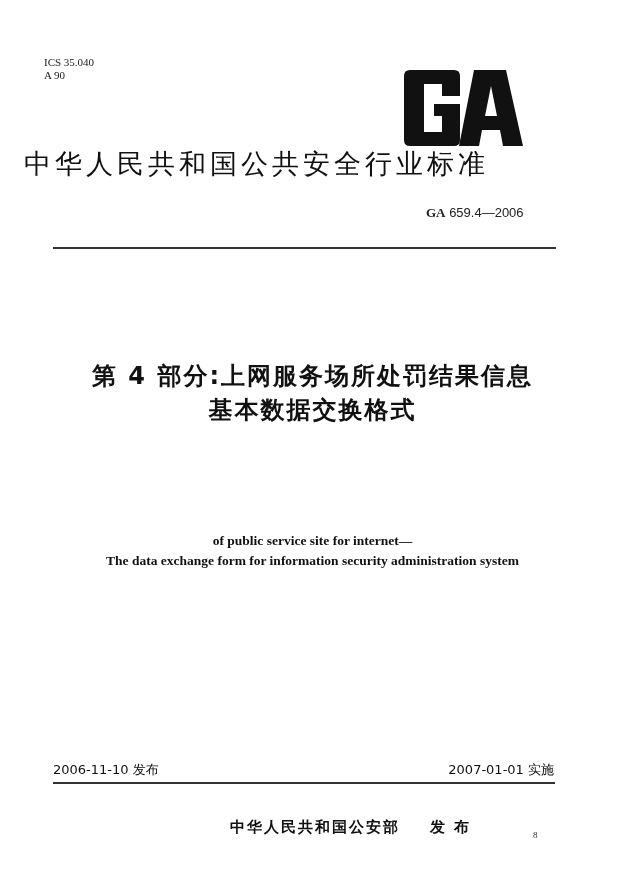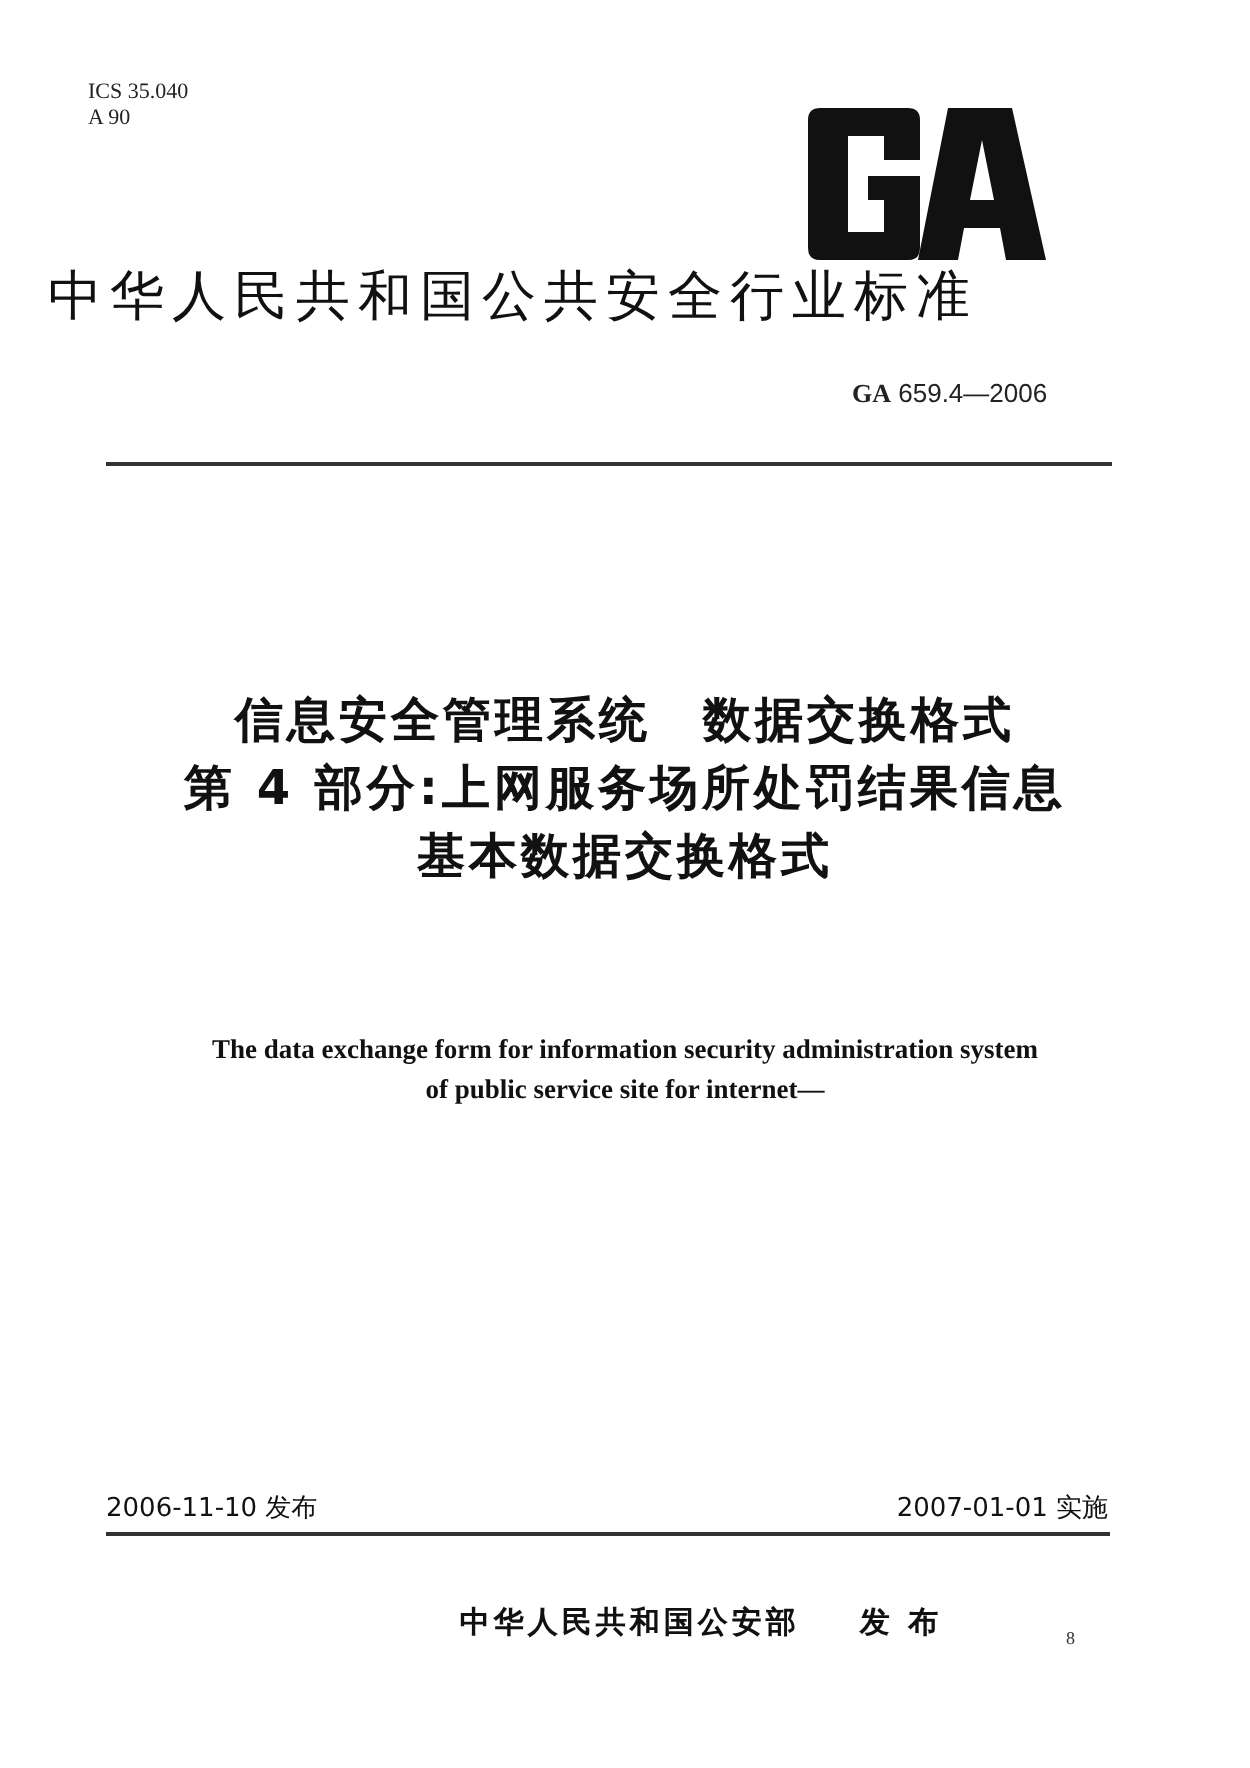--- a/index.html
+++ b/index.html
@@ -1,17 +1,17 @@
 <!DOCTYPE html>
 <html><head>
 <meta charset="utf-8">
 <style>
   html, body { margin:0; padding:0; }
   body { width:625px; height:884px; background:#ffffff; position:relative; overflow:hidden; color:#111; font-family:"DejaVu Sans", sans-serif; }
-  .abs { position:absolute; }
+  .abs { position:absolute;margin-top:16px; }
   .ics { left:44px; top:40px; font-family:"Liberation Serif", serif; font-size:11px; line-height:13px; color:#222; }
   .ga-logo { left:402px; top:52px; width:122px; height:80px; }
   .std-title { left:0; width:541px; top:130px; text-align:center; font-size:27px; letter-spacing:4px; color:#111; }
   .std-title span { position:relative; left:-14px; }
   .std-no { left:426px; top:189px; font-family:"Liberation Sans", sans-serif; font-size:13px; color:#222; }
   .std-no .ga { font-family:"Liberation Serif", serif; font-weight:bold; }
   .rule { height:2px; background:#333; }
   .rule-top { left:53px; top:231px; width:503px; }
   .cn-title { left:0; width:625px; top:343px; text-align:center; }
   .cn-title div { font-size:24px; line-height:34px; font-weight:bold; letter-spacing:2px; color:#111; }
@@ -45,28 +45,27 @@
 </div>
 
 <div class="abs std-no">
   <span class="ga">GA</span>
   <span>659.4—2006</span>
 </div>
 
 <div class="abs rule rule-top"></div>
 
 <div class="abs cn-title">
-  <div>信息安全管理系统　数据交换格式</div>
   <div>第 4 部分:上网服务场所处罚结果信息</div>
   <div>基本数据交换格式</div>
 </div>
 
 <div class="abs en-title">
+  <div>of public service site for internet—</div>
   <div>The data exchange form for information security administration system</div>
-  <div>of public service site for internet—</div>
 </div>
 
 <div class="abs date-left">2006-11-10 发布</div>
 <div class="abs date-right">2007-01-01 实施</div>
 
 <div class="abs rule rule-bottom"></div>
 
 <div class="abs publisher">
   <span>中华人民共和国公安部</span><span class="gap"></span><span>发 布</span>
 </div>

